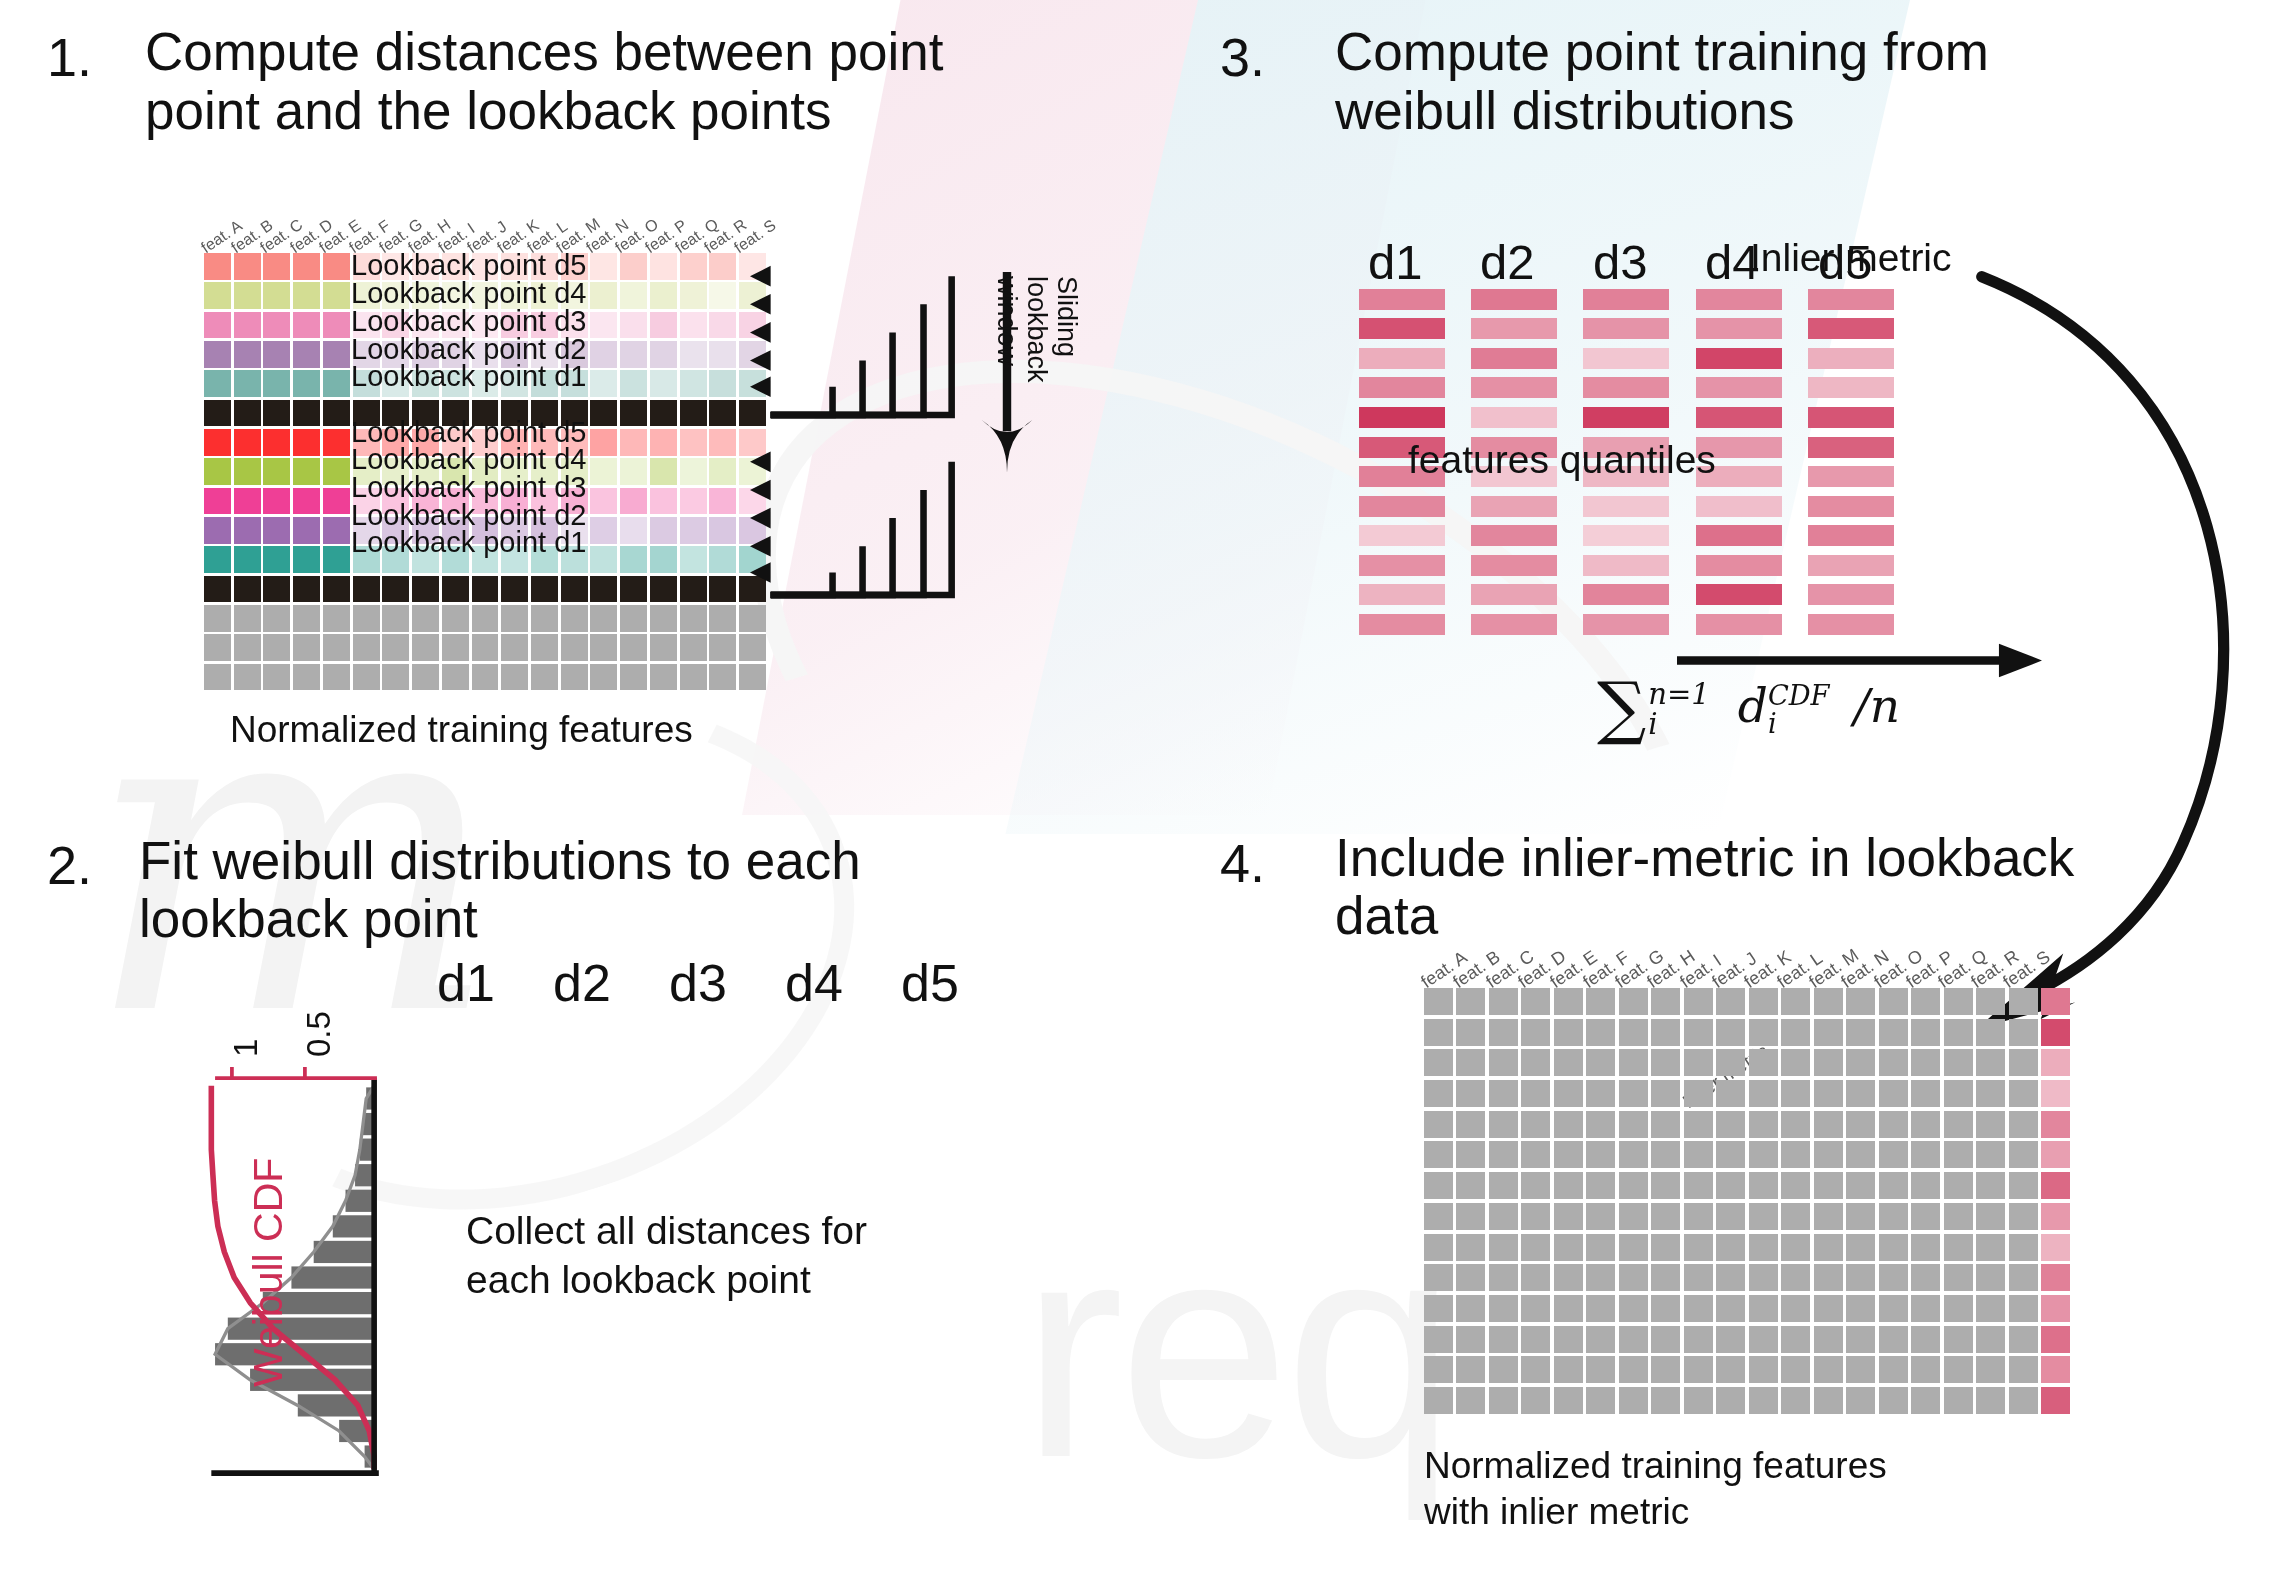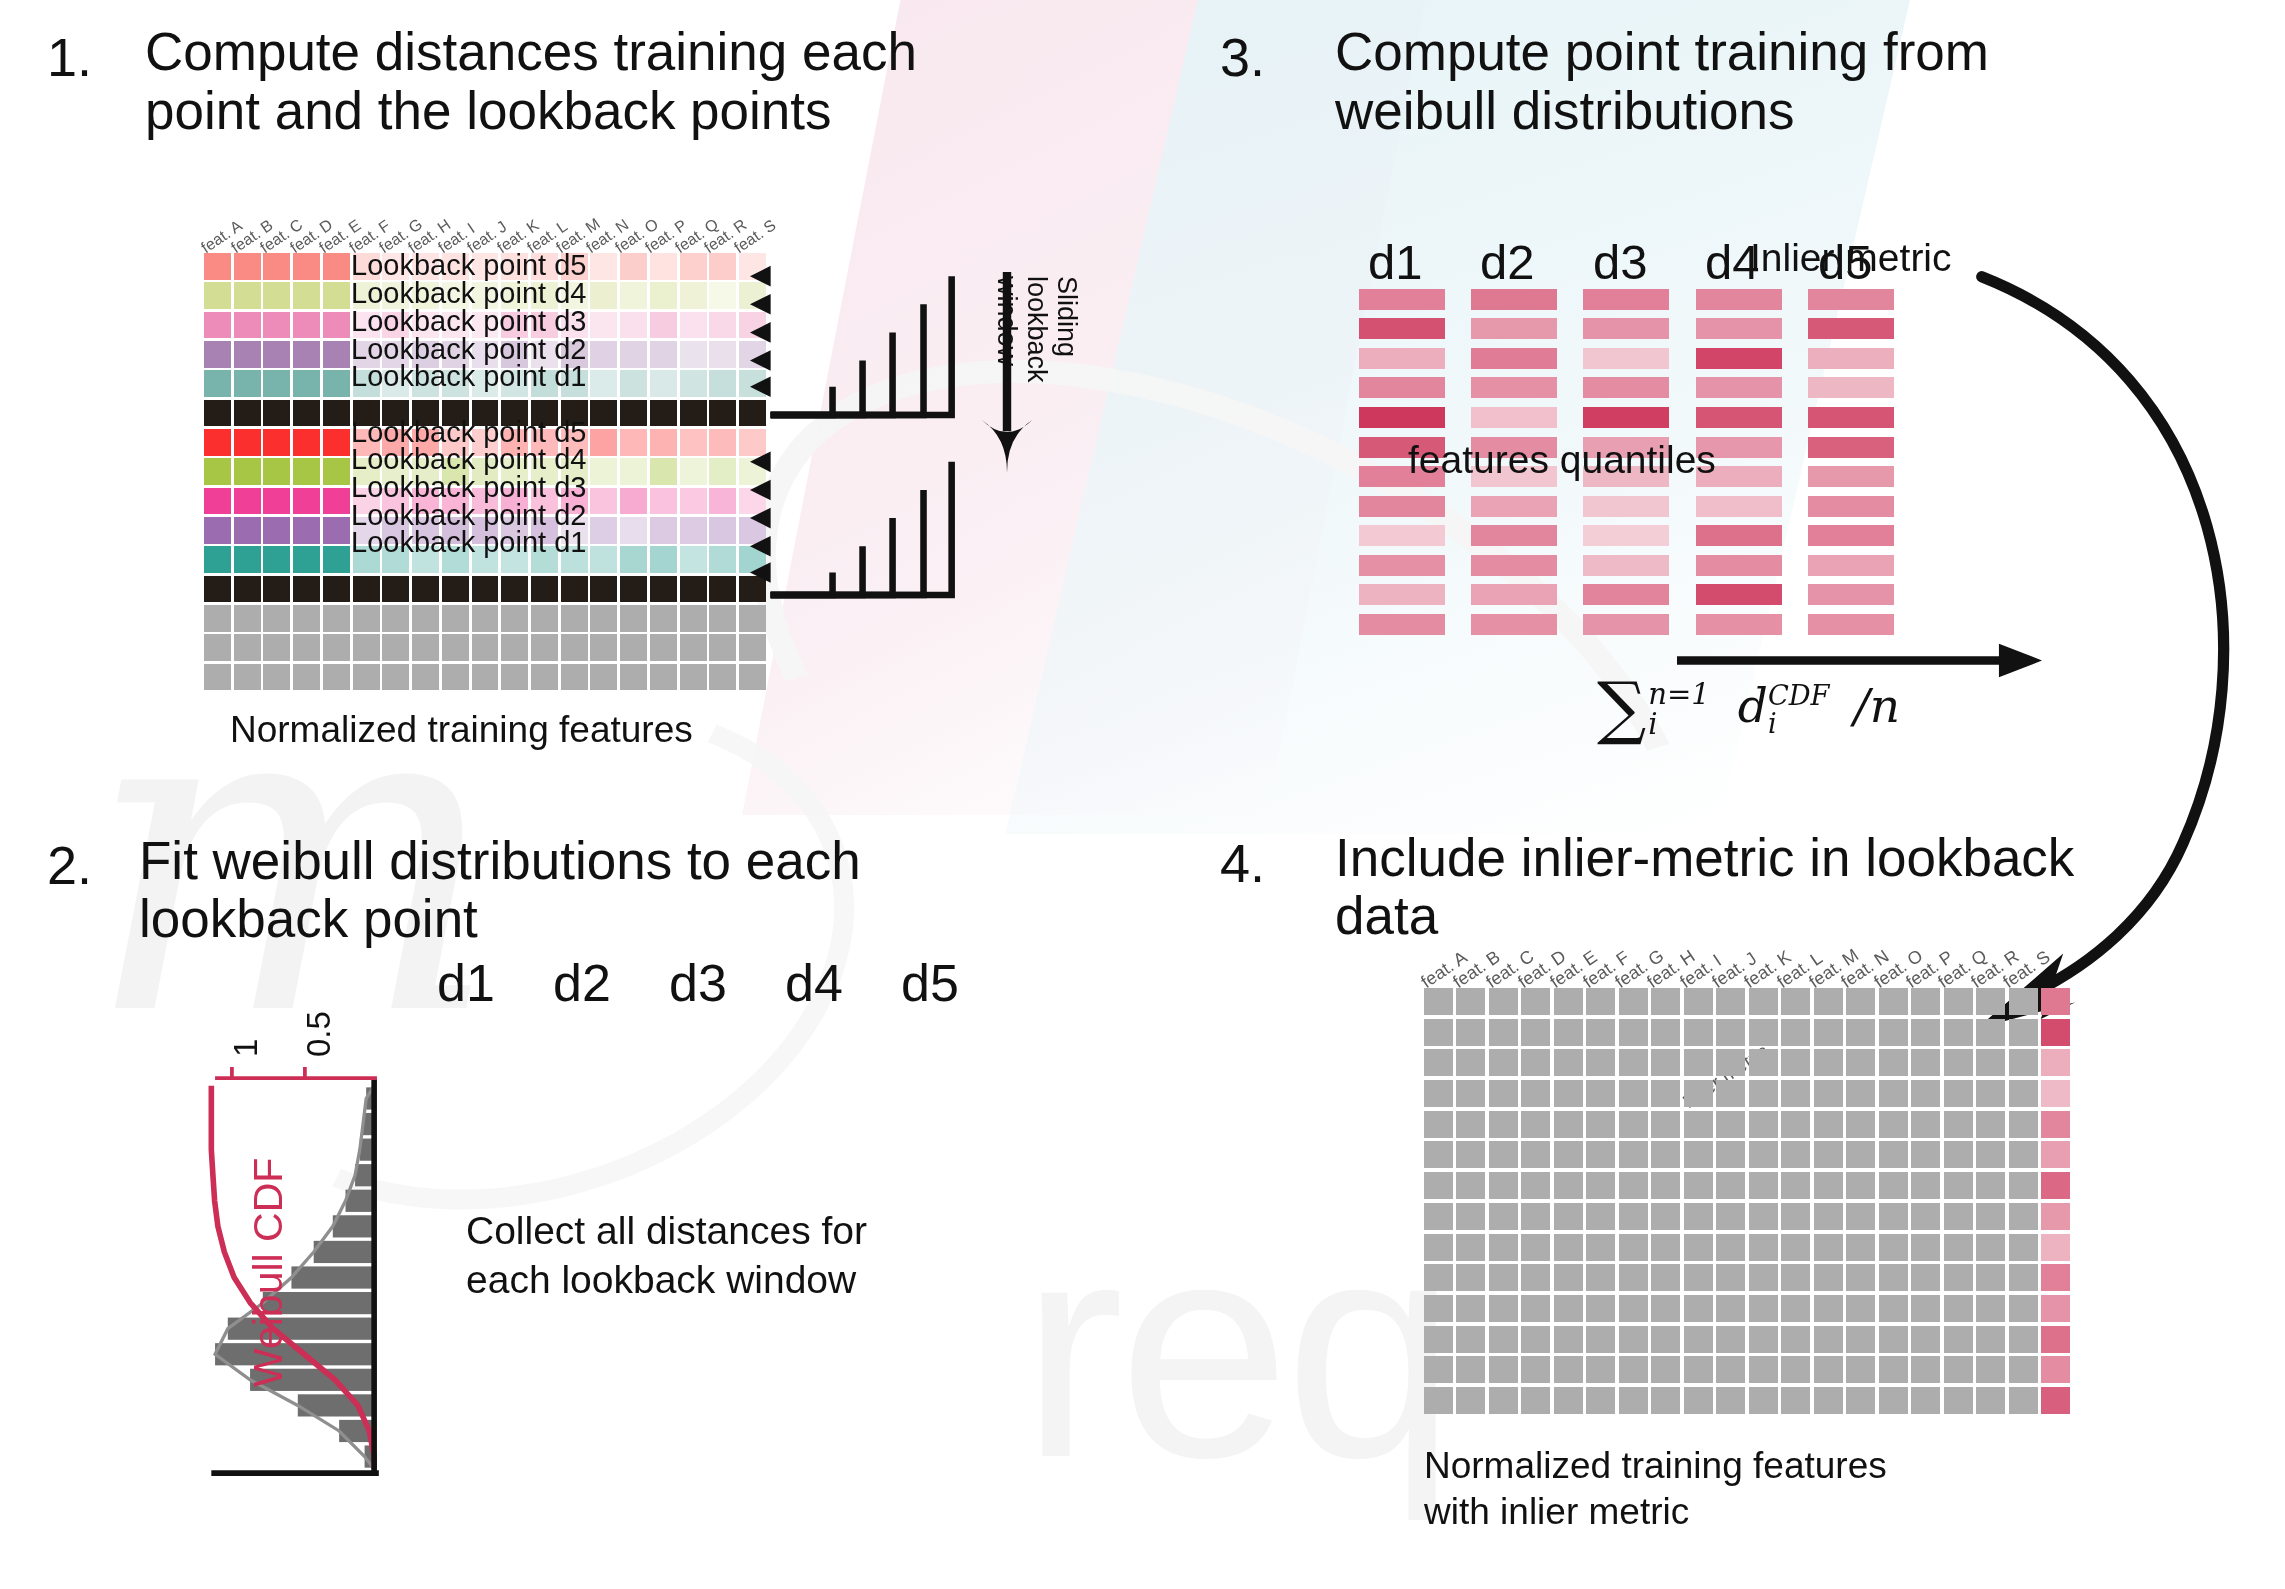--- a/index.html
+++ b/index.html
@@ -106,21 +106,21 @@
 </style>
 </head>
 <body>
 
 <div class="wm" id="wm-pinkdiag"></div>
 <div class="wm" id="wm-bluediag"></div>
 <div class="wm" id="wm-swirl"></div>
 <div class="wm" id="wm-swirl2"></div>
 
 <div class="step-num" style="left:47px; top:26px;">1.</div>
-<div class="step-title" style="left:145px; top:23.4px; width:993px; white-space:pre-line;">Compute distances training each
+<div class="step-title" style="left:145px; top:23.4px; width:993px; white-space:pre-line;">Compute distances between point
 point and the lookback points</div>
 
 <div class="featlabels" id="p1-featlabels" style="left:208px; top:201px; width:562px;">
     <div class="featlabel" style="left: 0px; font-size: 16px;">feat. A</div>
     <div class="featlabel" style="left: 30px; font-size: 16px;">feat. B</div>
     <div class="featlabel" style="left: 59px; font-size: 16px;">feat. C</div>
     <div class="featlabel" style="left: 89px; font-size: 16px;">feat. D</div>
     <div class="featlabel" style="left: 118px; font-size: 16px;">feat. E</div>
     <div class="featlabel" style="left: 148px; font-size: 16px;">feat. F</div>
     <div class="featlabel" style="left: 178px; font-size: 16px;">feat. G</div>
@@ -621,21 +621,21 @@
     <div style="position: absolute; left: 894px; top: 1290px; width: 92px; height: 24px;"></div>
     <div style="position: absolute; left: 894px; top: 1318px; width: 92px; height: 24px;"></div>
     <div style="position: absolute; left: 894px; top: 1346px; width: 92px; height: 24px;"></div>
     <div style="position: absolute; left: 894px; top: 1373px; width: 92px; height: 24px;"></div>
     <div style="position: absolute; left: 894px; top: 1401px; width: 92px; height: 24px;"></div>
     <div style="position: absolute; left: 894px; top: 1428px; width: 92px; height: 24px;"></div>
     <div style="position: absolute; left: 894px; top: 1456px; width: 92px; height: 24px;"></div>
   </div>
 
 <div class="bubble" style="left:466px; top:1207px; font-size:39px; line-height:1.25; white-space:pre-line;">Collect all distances for
-each lookback window</div>
+each lookback point</div>
 
 <div class="step-num" style="left:1220px; top:26px;">3.</div>
 <div class="step-title" style="left:1335px; top:23.4px; width:937px; white-space:pre-line;">Compute point training from
 weibull distributions</div>
 
 <div id="p3-headers">
     <div style="position: absolute; left: 1368px; top: 234px; font-family: &quot;Liberation Sans&quot;, sans-serif; font-size: 49px; color: rgb(17, 17, 17);">d1</div>
     <div style="position: absolute; left: 1480px; top: 234px; font-family: &quot;Liberation Sans&quot;, sans-serif; font-size: 49px; color: rgb(17, 17, 17);">d2</div>
     <div style="position: absolute; left: 1593px; top: 234px; font-family: &quot;Liberation Sans&quot;, sans-serif; font-size: 49px; color: rgb(17, 17, 17);">d3</div>
     <div style="position: absolute; left: 1705px; top: 234px; font-family: &quot;Liberation Sans&quot;, sans-serif; font-size: 49px; color: rgb(17, 17, 17);">d4</div>

